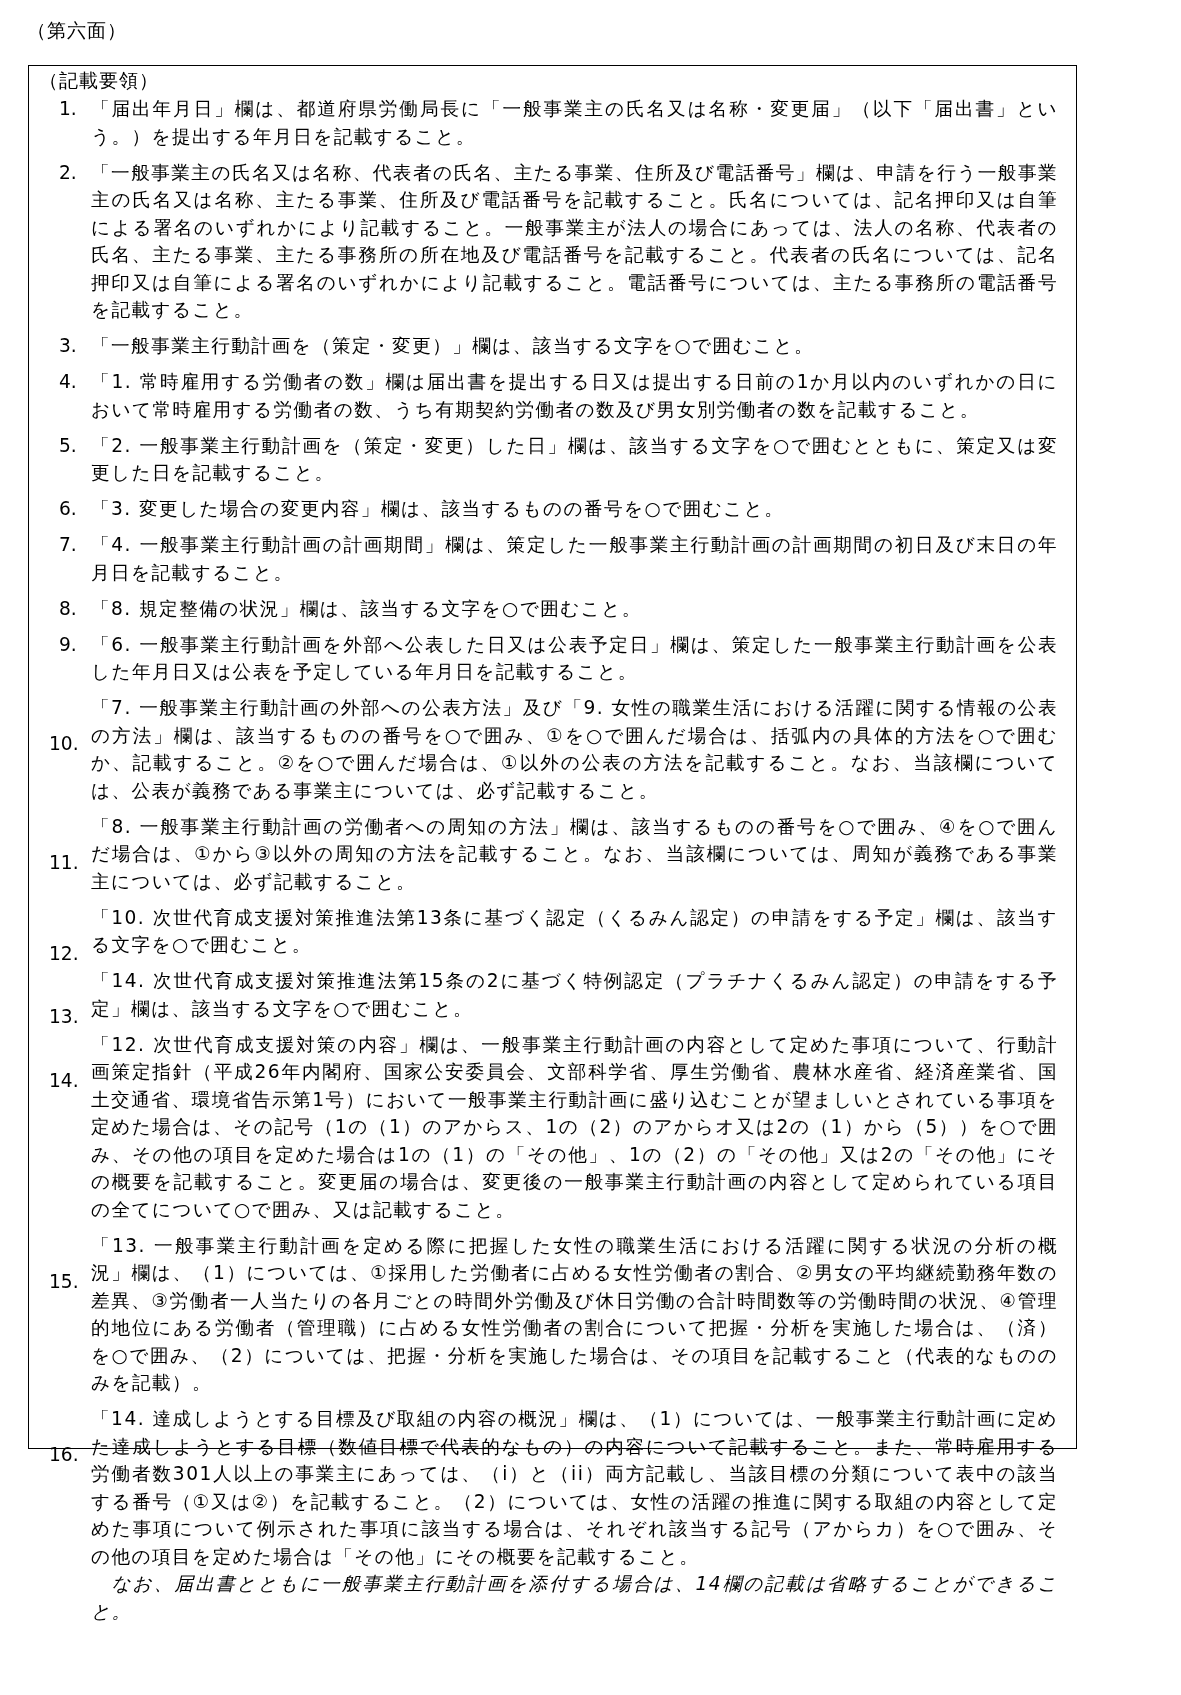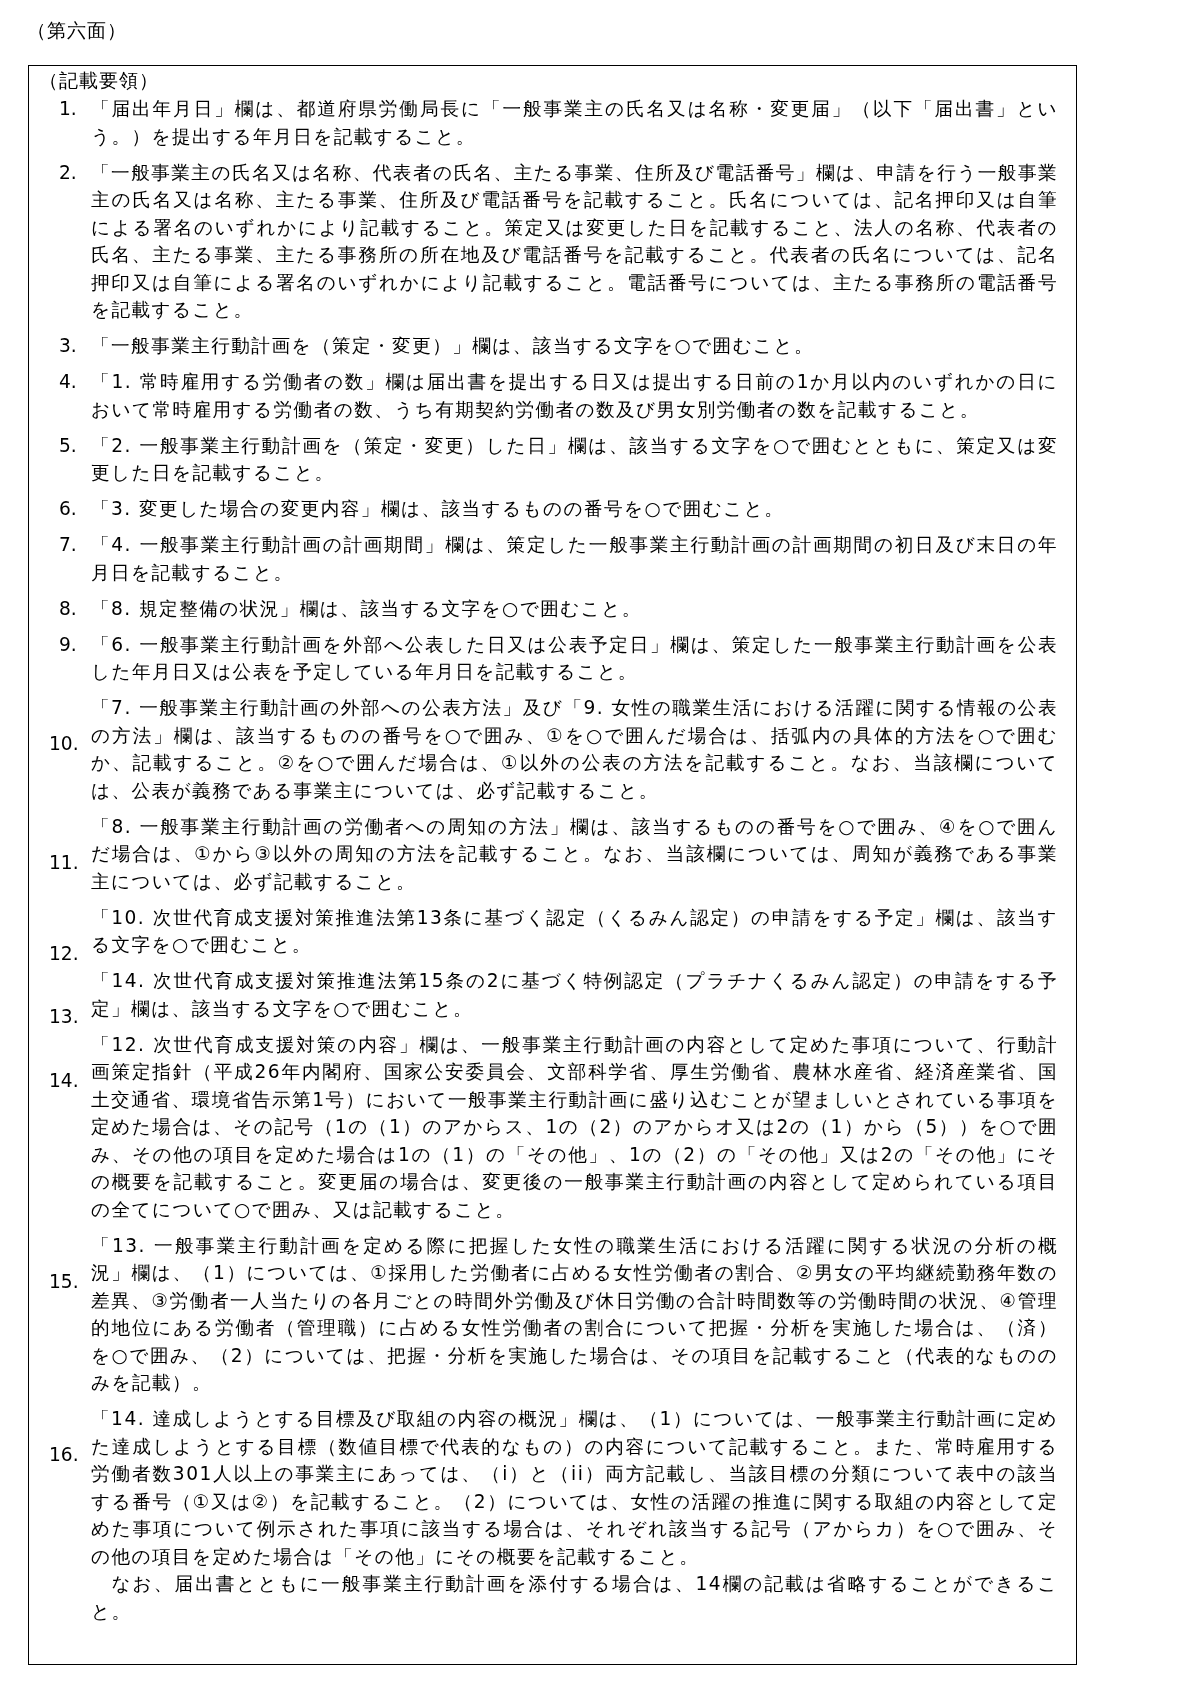--- a/index.html
+++ b/index.html
@@ -7,21 +7,21 @@
     width: 1181px; height: 1695px; position: relative; overflow: hidden;
     font-family: "DejaVu Sans", "Liberation Sans", sans-serif;
     color: #000000;
   }
   .page-label {
     position: absolute; left: 27px; top: 18px;
     font-size: 19px; line-height: 24px; letter-spacing: 1px;
   }
   .frame {
     position: absolute; left: 28px; top: 65px;
-    width: 1049px; height: 1600px;
+    width: 1049px; height: 1384px;
     border: 1.5px solid #000000; box-sizing: border-box;
   }
   .frame-title {
     position: absolute; left: 10px; top: 2px;
     font-size: 19px; line-height: 24px; letter-spacing: 1px;
   }
   .items {
     position: absolute; left: 0; top: 29px; width: 1049px;
     list-style: none; margin: 0; padding: 0;
   }
@@ -29,39 +29,39 @@
     position: relative; margin: 0; padding: 0 20px 0 62px;
     font-size: 18.6px; line-height: 27.5px; letter-spacing: 1.45px;
     text-align: justify;
   }
   .item .num {
     position: absolute; left: 30px; top: 0; width: 32px;
     text-align: left; letter-spacing: 0;
   }
   .item.two-digit .num { left: 20px; margin-top: 36px; }
   .item .note {
-    display: block; text-indent: 1.1em;
+    display: block; text-indent: 1.1em; font-style: italic;
   }
   .gap-8 { margin-top: 8.5px; }
 </style>
 </head>
 <body>
 
 <div class="page-label">（第六面）</div>
 
 <div class="frame">
   <div class="frame-title">（記載要領）</div>
   <ol class="items">
     <li class="item">
       <span class="num">1.</span>
       <span>「届出年月日」欄は、都道府県労働局長に「一般事業主の氏名又は名称・変更届」（以下「届出書」という。）を提出する年月日を記載すること。</span>
     </li>
     <li class="item gap-8">
       <span class="num">2.</span>
-      <span>「一般事業主の氏名又は名称、代表者の氏名、主たる事業、住所及び電話番号」欄は、申請を行う一般事業主の氏名又は名称、主たる事業、住所及び電話番号を記載すること。氏名については、記名押印又は自筆による署名のいずれかにより記載すること。策定又は変更した日を記載すること、法人の名称、代表者の氏名、主たる事業、主たる事務所の所在地及び電話番号を記載すること。代表者の氏名については、記名押印又は自筆による署名のいずれかにより記載すること。電話番号については、主たる事務所の電話番号を記載すること。</span>
+      <span>「一般事業主の氏名又は名称、代表者の氏名、主たる事業、住所及び電話番号」欄は、申請を行う一般事業主の氏名又は名称、主たる事業、住所及び電話番号を記載すること。氏名については、記名押印又は自筆による署名のいずれかにより記載すること。一般事業主が法人の場合にあっては、法人の名称、代表者の氏名、主たる事業、主たる事務所の所在地及び電話番号を記載すること。代表者の氏名については、記名押印又は自筆による署名のいずれかにより記載すること。電話番号については、主たる事務所の電話番号を記載すること。</span>
     </li>
     <li class="item gap-8">
       <span class="num">3.</span>
       <span>「一般事業主行動計画を（策定・変更）」欄は、該当する文字を○で囲むこと。</span>
     </li>
     <li class="item gap-8">
       <span class="num">4.</span>
       <span>「1. 常時雇用する労働者の数」欄は届出書を提出する日又は提出する日前の1か月以内のいずれかの日において常時雇用する労働者の数、うち有期契約労働者の数及び男女別労働者の数を記載すること。</span>
     </li>
     <li class="item gap-8">

